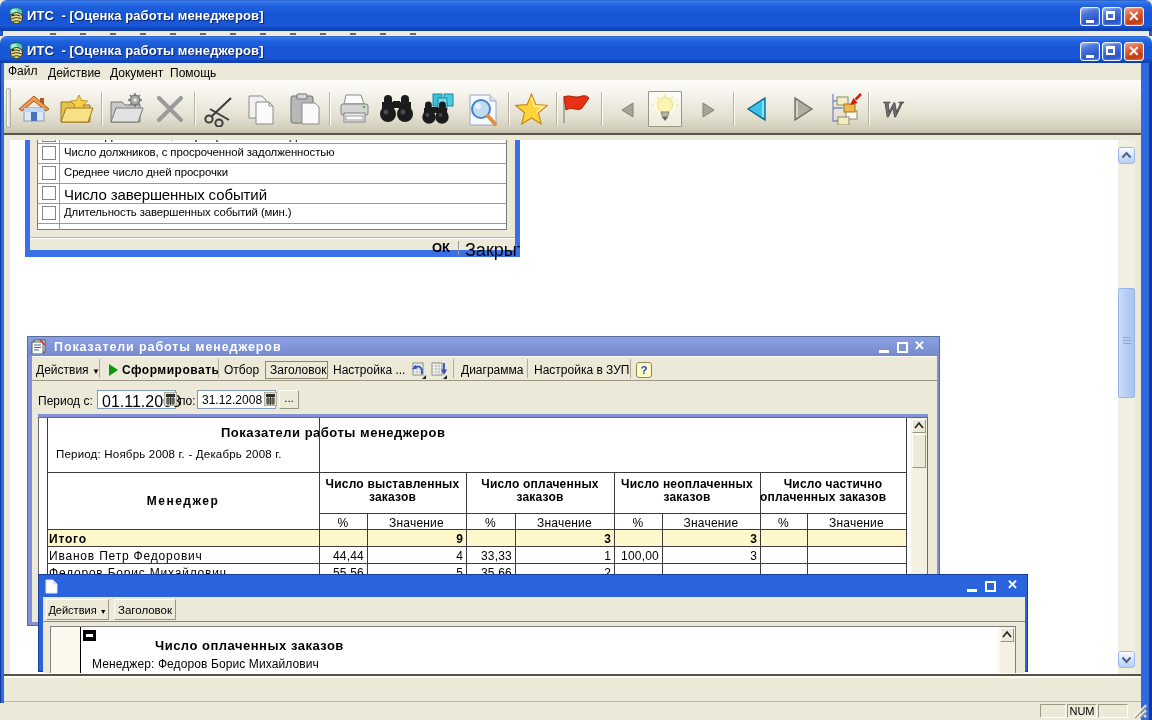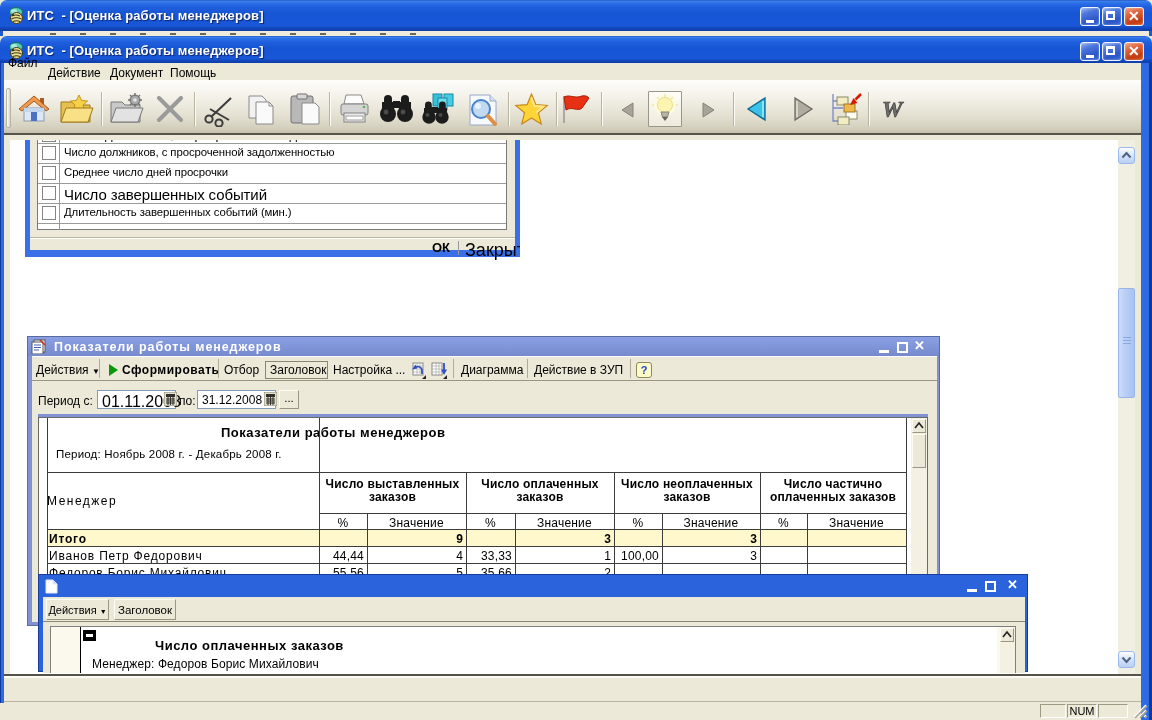--- a/index.html
+++ b/index.html
@@ -65,21 +65,21 @@
   </div>
 <div class="ttext" style="left:27px;top:43px">ИТС&nbsp; - [Оценка работы менеджеров]</div>
 <div class="wbtn" style="left:1080px;top:42px"></div>
 <div class="wbtn" style="left:1102px;top:42px"></div>
 <div class="wbtn close" style="left:1124px;top:42px"></div>
 <div class="glyph" style="left:1084px;top:44px;width:8px;height:3px;background:#fff;margin-top:11px;margin-left:2px"></div>
 <div class="glyph" style="left:1106px;top:46px;width:9px;height:9px;border:2px solid #fff;border-top-width:3px"></div>
 <div class="glyph" style="left:1128px;top:43px;font-size:14px;font-weight:bold">✕</div>
 
 <div class="abs" style="left:0;top:63px;width:1152px;height:17px;background:#ece9d8"></div>
-<div class="menu" style="left:8px;top:56px">Файл</div>
+<div class="menu" style="left:8px;top:64px">Файл</div>
 <div class="menu" style="left:48px;top:66px">Действие</div>
 <div class="menu" style="left:110px;top:66px">Документ</div>
 <div class="menu" style="left:170px;top:66px">Помощь</div>
 
 <div class="abs" style="left:0;top:80px;width:1152px;height:53px;
   background:linear-gradient(180deg,#fefdfb 0%,#f4f2ea 30%,#e3dfd0 70%,#d2cdbb 93%,#c5c0ac 100%)"></div>
 <div class="abs" style="left:6px;top:88px;width:5px;height:40px;border:1px solid #b8b4a2;border-radius:2px;background:linear-gradient(90deg,#fff,#d8d4c4)"></div>
 <div class="abs" style="left:0;top:133px;width:1152px;height:2px;background:#55534a"></div>
 <div id="toolbar-icons">
 
@@ -344,21 +344,21 @@
       <svg class="abs" style="left:402px;top:24px" width="18" height="19">
           <rect x="2" y="2" width="10" height="12" fill="#fff" stroke="#888"></rect>
           <path d="M2 5 h10 M2 8 h10 M2 11 h10 M6 2 v12 M9 2 v12" stroke="#aaa" stroke-width=".7"></path>
           <path d="M14 2 v7" stroke="#3050c0" stroke-width="1.8"></path>
           <path d="M11 8.5 h6 L14 14 Z" fill="#3050c0"></path>
           <path d="M13 18 l4 0 0 -4 z" fill="#222"></path>
         </svg>
       <div class="abs" style="left:425px;top:22px;width:1px;height:19px;background:#b0ab98"></div>
       <div class="flat" style="left:433px;top:26px">Диаграмма</div>
       <div class="abs" style="left:499px;top:22px;width:1px;height:19px;background:#b0ab98"></div>
-      <div class="flat" style="left:506px;top:26px">Действие в ЗУП</div>
+      <div class="flat" style="left:506px;top:26px">Настройка в ЗУП</div>
       <div class="abs" style="left:602px;top:22px;width:1px;height:19px;background:#b0ab98"></div>
       <div class="abs" style="left:608px;top:25px;width:16px;height:16px;border:1px solid #8a8a5a;border-radius:3px;background:#fdfbc8;color:#2040c0;font-weight:bold;font-size:11px;text-align:center;line-height:15px">?</div>
     </div>
 
     <div class="abs" style="left:4px;top:44px;width:905px;height:33px;background:#ece9d8"></div>
     <div id="pw-period">
       <div class="flat" style="left:10px;top:57px">Период с:</div>
       <div class="abs" style="left:69px;top:53px;width:79px;height:19px;background:#fff;border:1px solid #7f9db9"></div>
       <div class="flat" style="left:74px;top:56px;font-size:16px">01.11.2008</div>
       <svg class="abs" style="left:136px;top:55px" width="13" height="14">
@@ -397,29 +397,29 @@
       <div class="vline" style="left:779px;top:176px;height:67px"></div>
       <div class="vline" style="left:878px;top:81px;height:162px"></div>
 
       <div class="hline" style="left:19px;top:135px;width:860px"></div>
       <div class="hline" style="left:291px;top:176px;width:588px"></div>
       <div class="hline" style="left:19px;top:192px;width:860px"></div>
       <div class="hline" style="left:19px;top:209px;width:860px"></div>
       <div class="hline" style="left:19px;top:226px;width:860px"></div>
       <div class="hline" style="left:19px;top:243px;width:860px"></div>
 
-      <div class="cell" style="left:19px;top:157px;width:272px;font-weight:normal;letter-spacing:1.5px">Менеджер</div>
+      <div class="cell" style="left:19px;top:157px;width:272px;text-align:center;font-weight:bold;letter-spacing:1.5px">Менеджер</div>
       <div class="cell" style="left:291px;top:140px;width:147px;text-align:center;font-weight:bold">Число выставленных</div>
       <div class="cell" style="left:291px;top:153px;width:147px;text-align:center;font-weight:bold">заказов</div>
       <div class="cell" style="left:438px;top:140px;width:148px;text-align:center;font-weight:bold">Число оплаченных</div>
       <div class="cell" style="left:438px;top:153px;width:148px;text-align:center;font-weight:bold">заказов</div>
       <div class="cell" style="left:586px;top:140px;width:146px;text-align:center;font-weight:bold">Число неоплаченных</div>
       <div class="cell" style="left:586px;top:153px;width:146px;text-align:center;font-weight:bold">заказов</div>
       <div class="cell" style="left:732px;top:140px;width:146px;text-align:center;font-weight:bold">Число частично</div>
-      <div class="cell" style="left:732px;top:153px;width:146px;text-align:center;font-weight:bold">оплаченных заказов</div>
+      <div class="cell" style="left:732px;top:153px;width:146px;font-weight:bold">оплаченных заказов</div>
       <div class="cell" style="left:291px;top:179px;width:48px;text-align:center">%</div>
       <div class="cell" style="left:339px;top:179px;width:99px;text-align:center">Значение</div>
       <div class="cell" style="left:438px;top:179px;width:49px;text-align:center">%</div>
       <div class="cell" style="left:487px;top:179px;width:99px;text-align:center">Значение</div>
       <div class="cell" style="left:586px;top:179px;width:48px;text-align:center">%</div>
       <div class="cell" style="left:634px;top:179px;width:98px;text-align:center">Значение</div>
       <div class="cell" style="left:732px;top:179px;width:47px;text-align:center">%</div>
       <div class="cell" style="left:779px;top:179px;width:99px;text-align:center">Значение</div>
 
       <div class="cell" style="left:21px;top:195px;font-weight:bold;letter-spacing:.8px">Итого</div>

